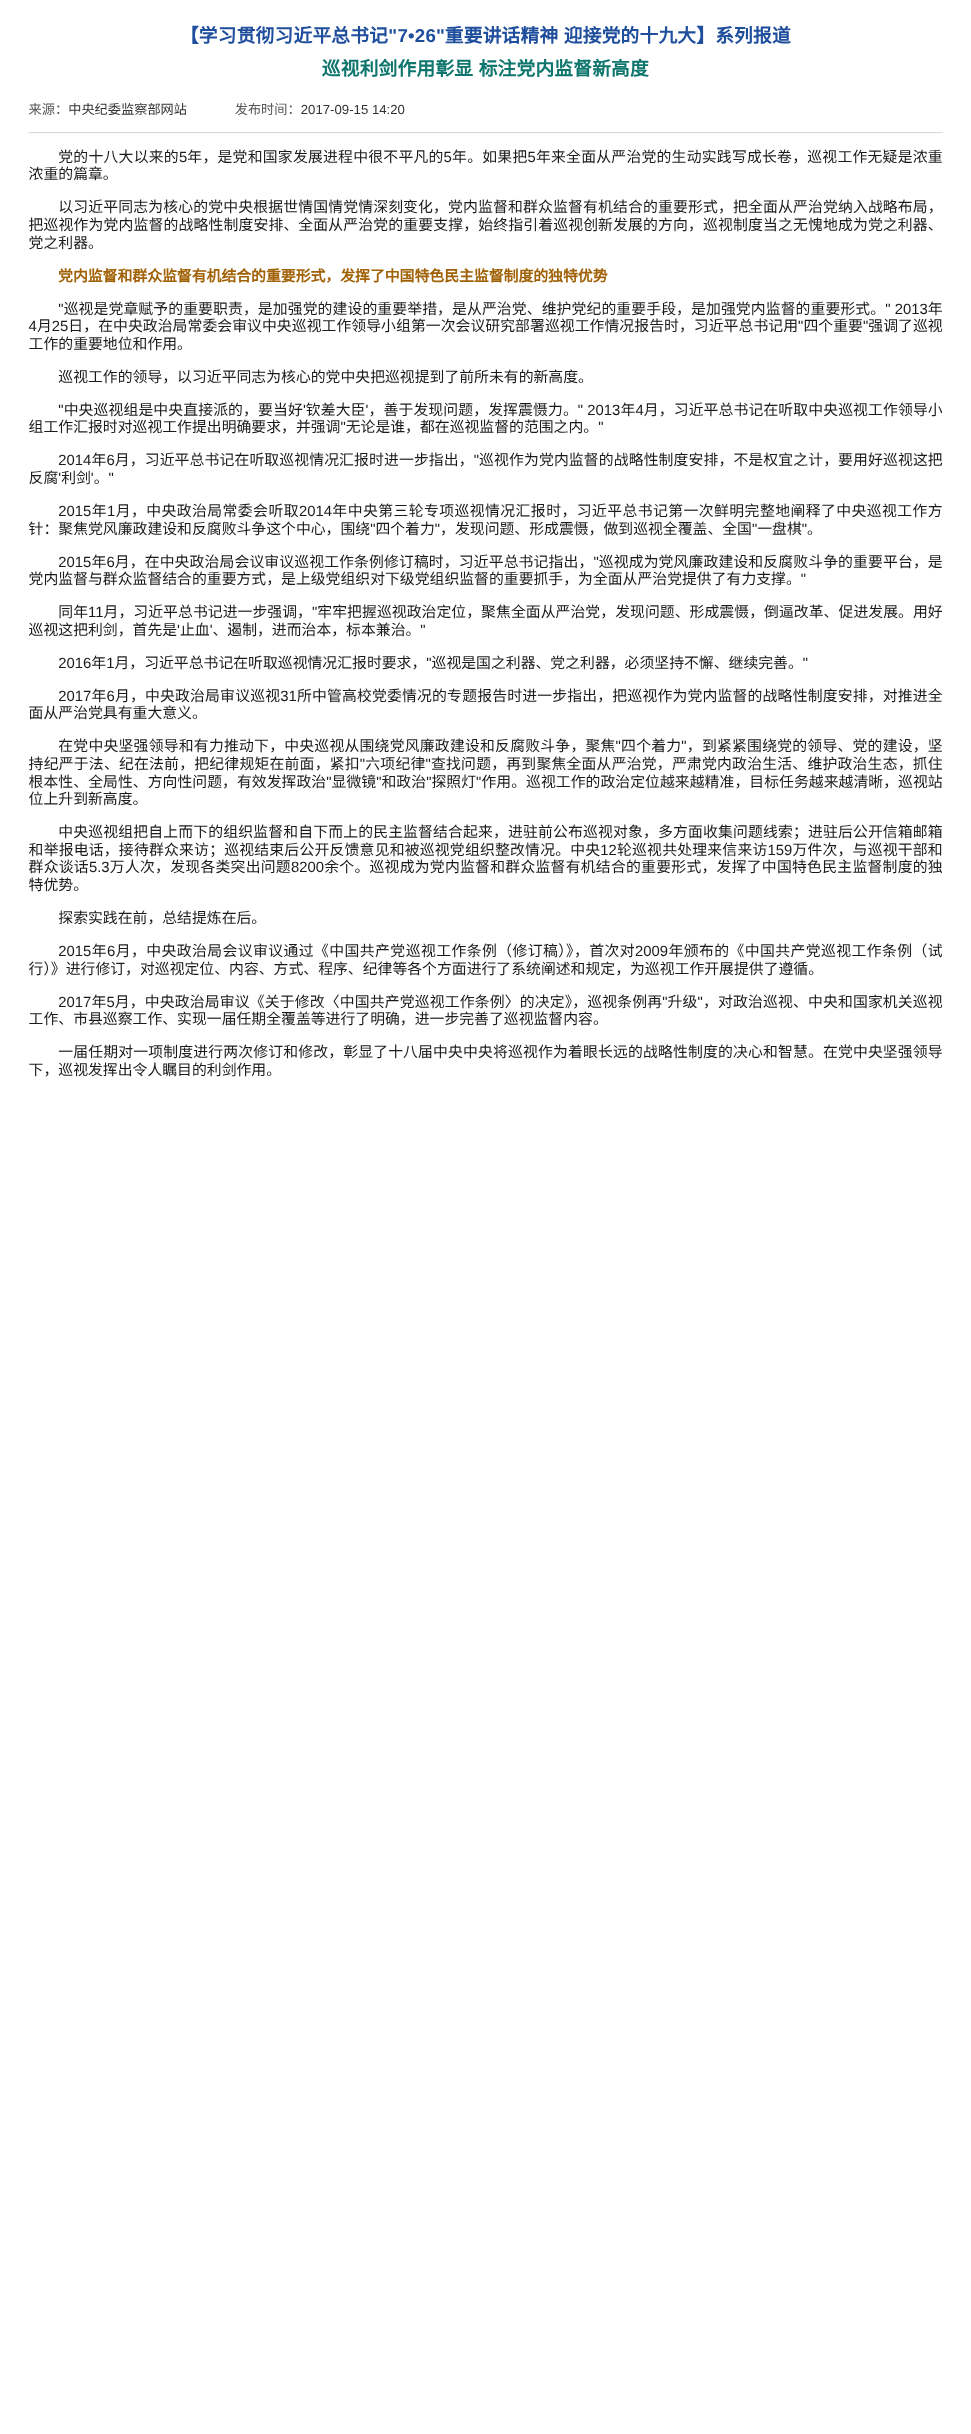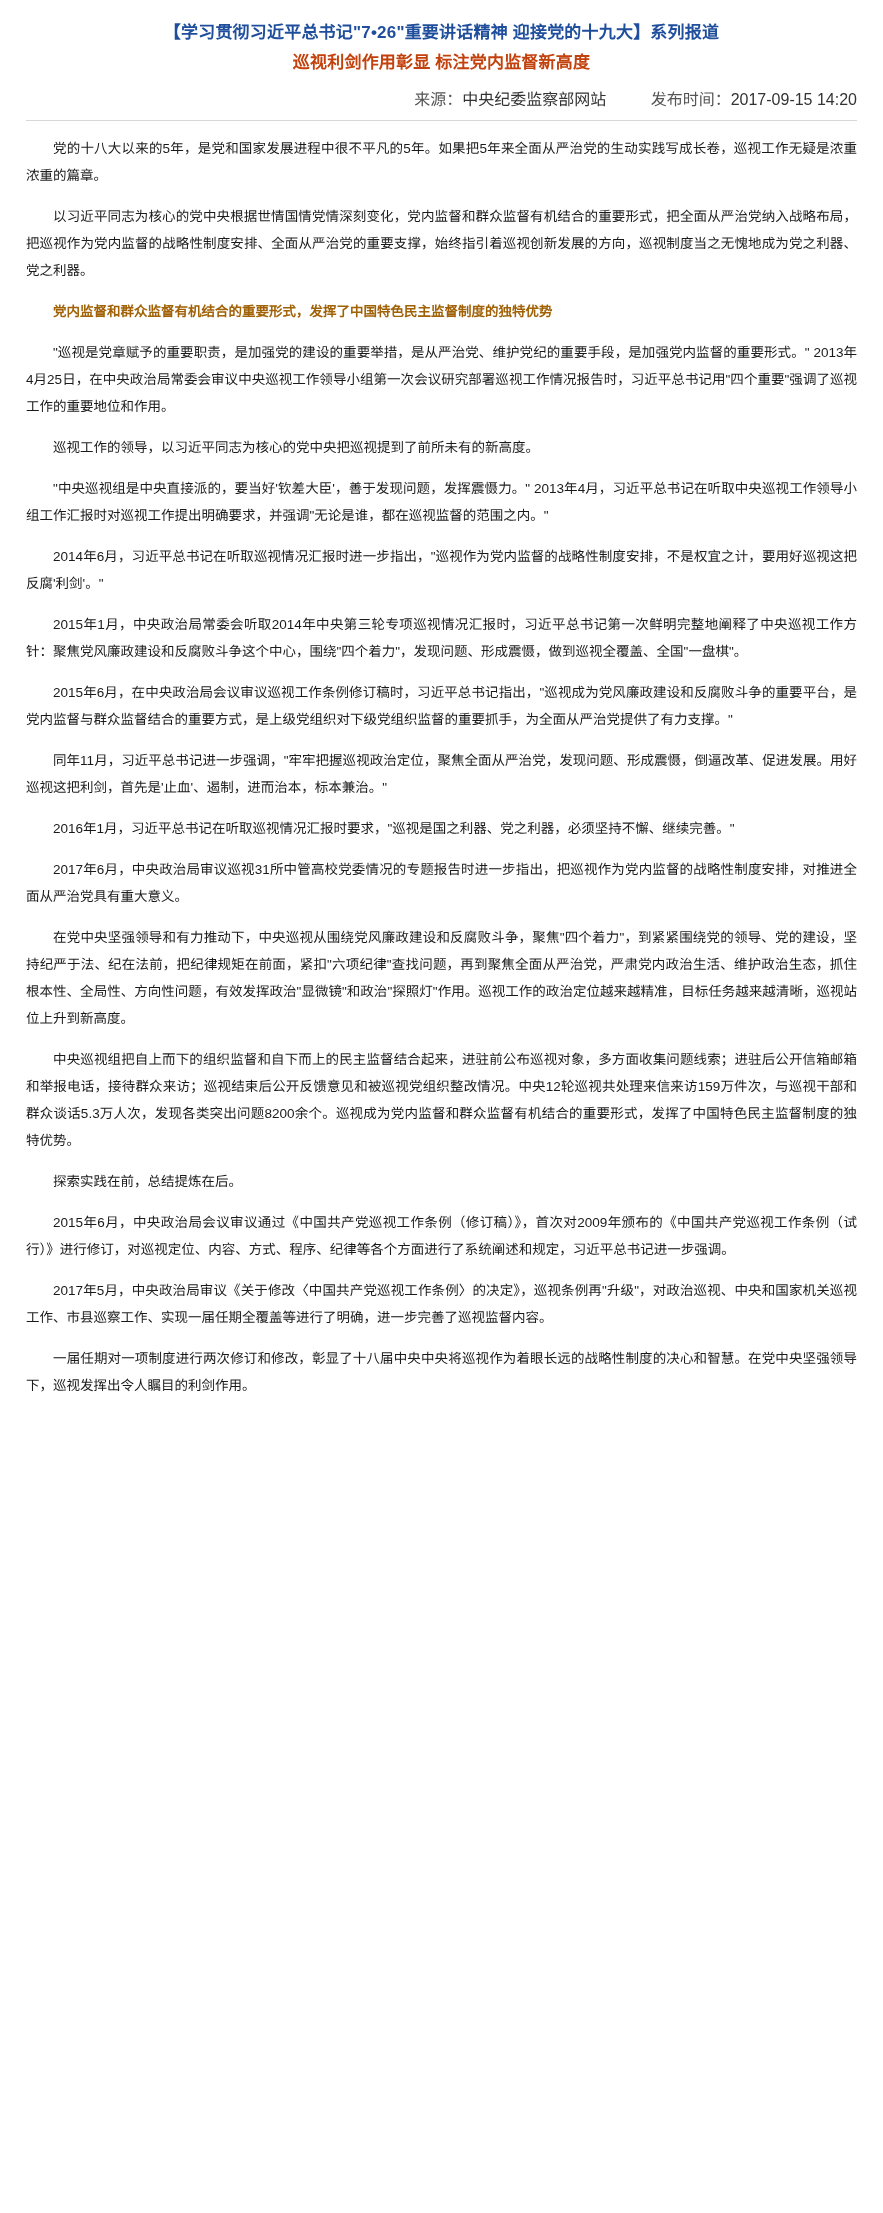--- a/index.html
+++ b/index.html
@@ -24,28 +24,28 @@
   .title-line1 {
     font-size: 17px;
     font-weight: bold;
     color: #1f4e9c;
     line-height: 30px;
     letter-spacing: 0.2px;
   }
   .title-line2 {
     font-size: 17px;
     font-weight: bold;
-    color: #c2410c;
+    color: #0f766e;
     line-height: 30px;
     letter-spacing: 0.2px;
   }
   .meta {
     margin-top: 12px;
-    text-align: right;
-    font-size: 16px;
+    text-align: left;
+    font-size: 12px;
     color: #555555;
     line-height: 20px;
   }
   .meta span {
     display: inline-block;
   }
   .meta .meta-source {
     margin-right: 40px;
   }
   .meta .meta-label {
@@ -60,21 +60,21 @@
     height: 0;
     font-size: 0;
     line-height: 0;
   }
   .article {
     margin-top: 14px;
   }
   .article p {
     margin: 0 0 14px 0;
     font-size: 13.5px;
-    line-height: 27px;
+    line-height: 16px;
     text-align: justify;
     text-justify: inter-ideograph;
     text-indent: 2em;
     color: #1a1a1a;
   }
   .article p.subhead {
     font-weight: bold;
     color: #a16207;
   }
 </style>
@@ -108,18 +108,18 @@
       <p>"中央巡视组是中央直接派的，要当好'钦差大臣'，善于发现问题，发挥震慑力。" 2013年4月，习近平总书记在听取中央巡视工作领导小组工作汇报时对巡视工作提出明确要求，并强调"无论是谁，都在巡视监督的范围之内。"</p>
       <p>2014年6月，习近平总书记在听取巡视情况汇报时进一步指出，"巡视作为党内监督的战略性制度安排，不是权宜之计，要用好巡视这把反腐'利剑'。"</p>
       <p>2015年1月，中央政治局常委会听取2014年中央第三轮专项巡视情况汇报时，习近平总书记第一次鲜明完整地阐释了中央巡视工作方针：聚焦党风廉政建设和反腐败斗争这个中心，围绕"四个着力"，发现问题、形成震慑，做到巡视全覆盖、全国"一盘棋"。</p>
       <p>2015年6月，在中央政治局会议审议巡视工作条例修订稿时，习近平总书记指出，"巡视成为党风廉政建设和反腐败斗争的重要平台，是党内监督与群众监督结合的重要方式，是上级党组织对下级党组织监督的重要抓手，为全面从严治党提供了有力支撑。"</p>
       <p>同年11月，习近平总书记进一步强调，"牢牢把握巡视政治定位，聚焦全面从严治党，发现问题、形成震慑，倒逼改革、促进发展。用好巡视这把利剑，首先是'止血'、遏制，进而治本，标本兼治。"</p>
       <p>2016年1月，习近平总书记在听取巡视情况汇报时要求，"巡视是国之利器、党之利器，必须坚持不懈、继续完善。"</p>
       <p>2017年6月，中央政治局审议巡视31所中管高校党委情况的专题报告时进一步指出，把巡视作为党内监督的战略性制度安排，对推进全面从严治党具有重大意义。</p>
       <p>在党中央坚强领导和有力推动下，中央巡视从围绕党风廉政建设和反腐败斗争，聚焦"四个着力"，到紧紧围绕党的领导、党的建设，坚持纪严于法、纪在法前，把纪律规矩在前面，紧扣"六项纪律"查找问题，再到聚焦全面从严治党，严肃党内政治生活、维护政治生态，抓住根本性、全局性、方向性问题，有效发挥政治"显微镜"和政治"探照灯"作用。巡视工作的政治定位越来越精准，目标任务越来越清晰，巡视站位上升到新高度。</p>
       <p>中央巡视组把自上而下的组织监督和自下而上的民主监督结合起来，进驻前公布巡视对象，多方面收集问题线索；进驻后公开信箱邮箱和举报电话，接待群众来访；巡视结束后公开反馈意见和被巡视党组织整改情况。中央12轮巡视共处理来信来访159万件次，与巡视干部和群众谈话5.3万人次，发现各类突出问题8200余个。巡视成为党内监督和群众监督有机结合的重要形式，发挥了中国特色民主监督制度的独特优势。</p>
       <p>探索实践在前，总结提炼在后。</p>
-      <p>2015年6月，中央政治局会议审议通过《中国共产党巡视工作条例（修订稿）》，首次对2009年颁布的《中国共产党巡视工作条例（试行）》进行修订，对巡视定位、内容、方式、程序、纪律等各个方面进行了系统阐述和规定，习近平总书记进一步强调。</p>
+      <p>2015年6月，中央政治局会议审议通过《中国共产党巡视工作条例（修订稿）》，首次对2009年颁布的《中国共产党巡视工作条例（试行）》进行修订，对巡视定位、内容、方式、程序、纪律等各个方面进行了系统阐述和规定，为巡视工作开展提供了遵循。</p>
       <p>2017年5月，中央政治局审议《关于修改〈中国共产党巡视工作条例〉的决定》，巡视条例再"升级"，对政治巡视、中央和国家机关巡视工作、市县巡察工作、实现一届任期全覆盖等进行了明确，进一步完善了巡视监督内容。</p>
       <p>一届任期对一项制度进行两次修订和修改，彰显了十八届中央中央将巡视作为着眼长远的战略性制度的决心和智慧。在党中央坚强领导下，巡视发挥出令人瞩目的利剑作用。</p>
     </div>
 
 </div>
 
 </body></html>

